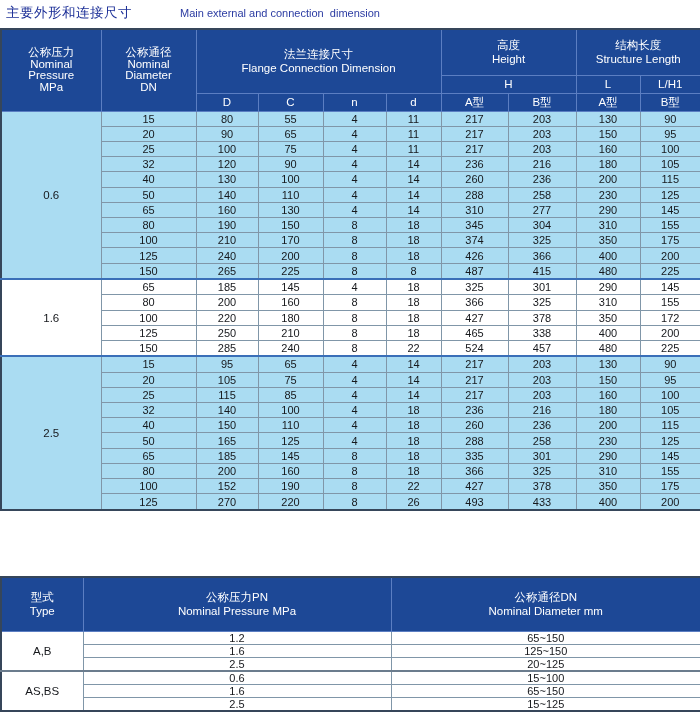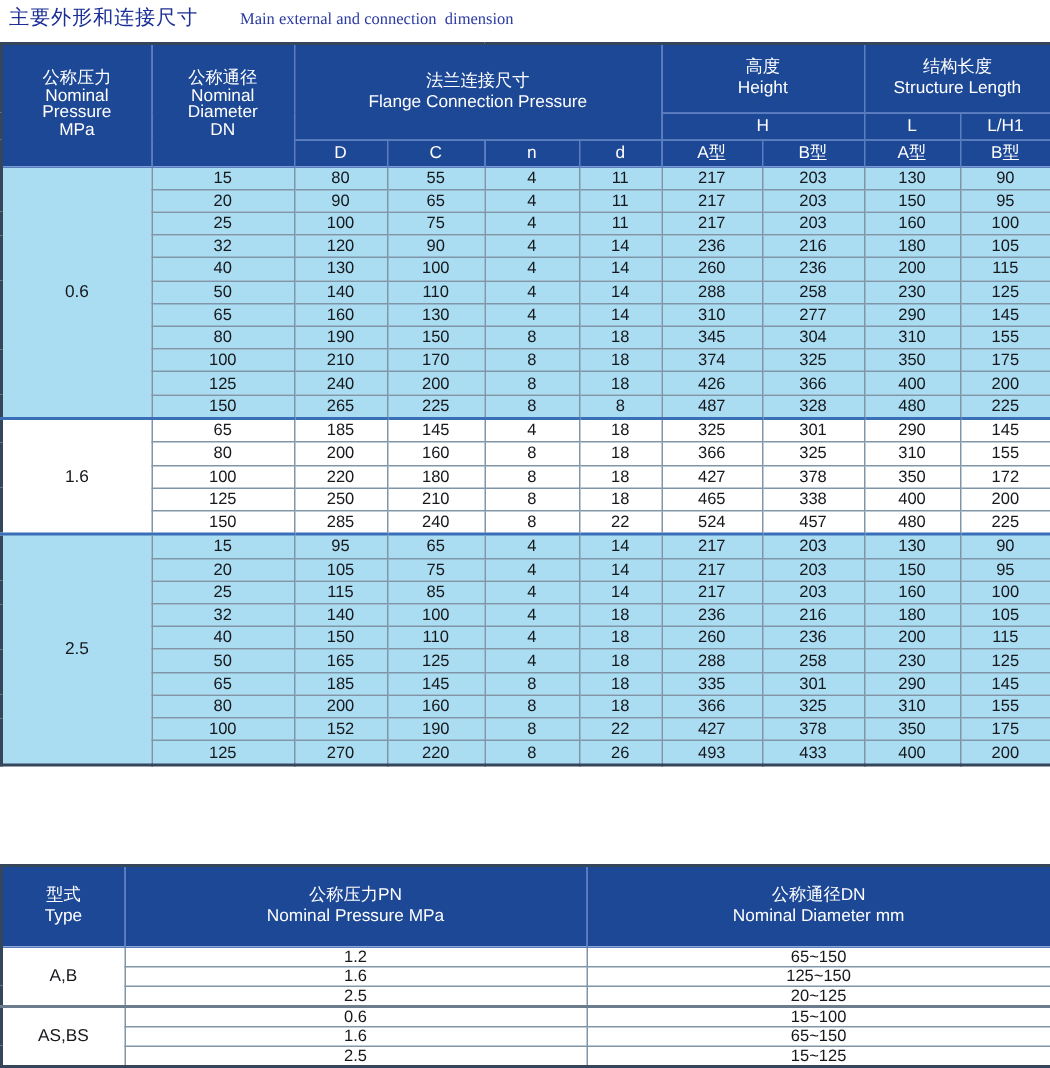--- a/index.html
+++ b/index.html
@@ -6,22 +6,22 @@
   body {
     width:700px; height:712px; background:#ffffff;
     font-family:"Liberation Sans", sans-serif;
     position:relative; overflow:hidden;
   }
   .page-title { position:absolute; left:6px; top:3px; white-space:nowrap; }
   .page-title .zh {
     font-size:13.5px; font-weight:normal; color:#1c2f97; letter-spacing:.5px;
   }
   .page-title .en {
-    font-family:Liberation Serif, serif; font-size:11px;
-    color:#2b3ba2; white-space:pre; margin-left:0;padding-left:28px;
+    font-family:Liberation Sans, sans-serif; font-size:11px;
+    color:#2b3ba2; white-space:pre; margin-left:20px;padding-left:28px;
   }
 
   table { border-collapse:collapse; table-layout:fixed; position:absolute; left:0; }
   #main-table  { top:28px;  width:700px; height:483px; border:2px solid #36465a; }
   #type-table  { top:576px; width:700px; height:134px; border:2px solid #36465a; }
 
   th {
     background:#1d4896; color:#ffffff; font-weight:normal;
     border:1px solid #5b7ec2; text-align:center; vertical-align:middle;
     font-size:11.5px; line-height:1.25; white-space:pre-line; padding:0;
@@ -65,21 +65,21 @@
     <tr class="r1">
       <th rowspan="3" class="multiline">公称压力
 Nominal
 Pressure
 MPa</th>
       <th rowspan="3" class="multiline">公称通径
 Nominal
 Diameter
 DN</th>
       <th colspan="4" rowspan="2">法兰连接尺寸
-Flange Connection Pressure</th>
+Flange Connection Dimension</th>
       <th colspan="2">高度
 Height</th>
       <th colspan="2">结构长度
 Structure Length</th>
     </tr>
     <tr class="r2">
       <th colspan="2">H</th>
       <th>L</th>
       <th>L/H1</th>
     </tr>
@@ -206,21 +206,21 @@
         <td>400</td>
         <td>200</td>
       </tr>
       <tr class="blue">
         <td>150</td>
         <td>265</td>
         <td>225</td>
         <td>8</td>
         <td>8</td>
         <td>487</td>
-        <td>328</td>
+        <td>415</td>
         <td>480</td>
         <td>225</td>
       </tr>
       <tr class="white section-start">
         <td rowspan="5" class="pressure-cell">1.6</td>
         <td>65</td>
         <td>185</td>
         <td>145</td>
         <td>4</td>
         <td>18</td>

